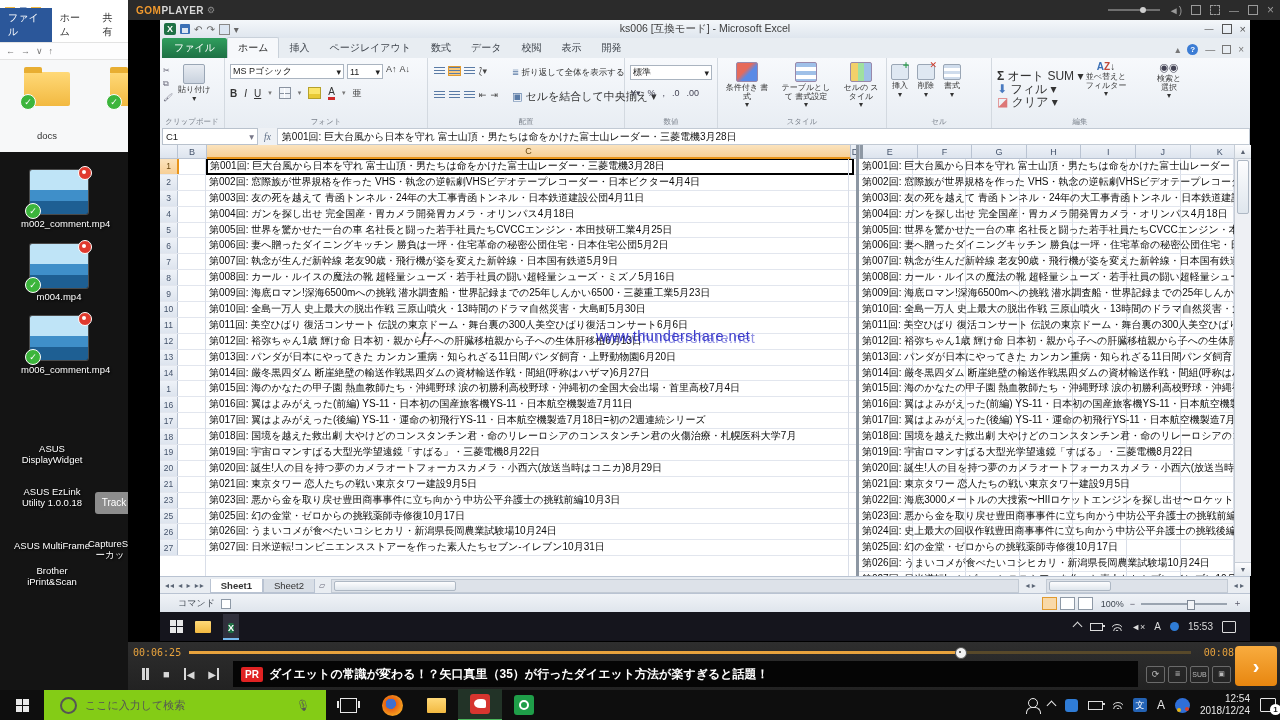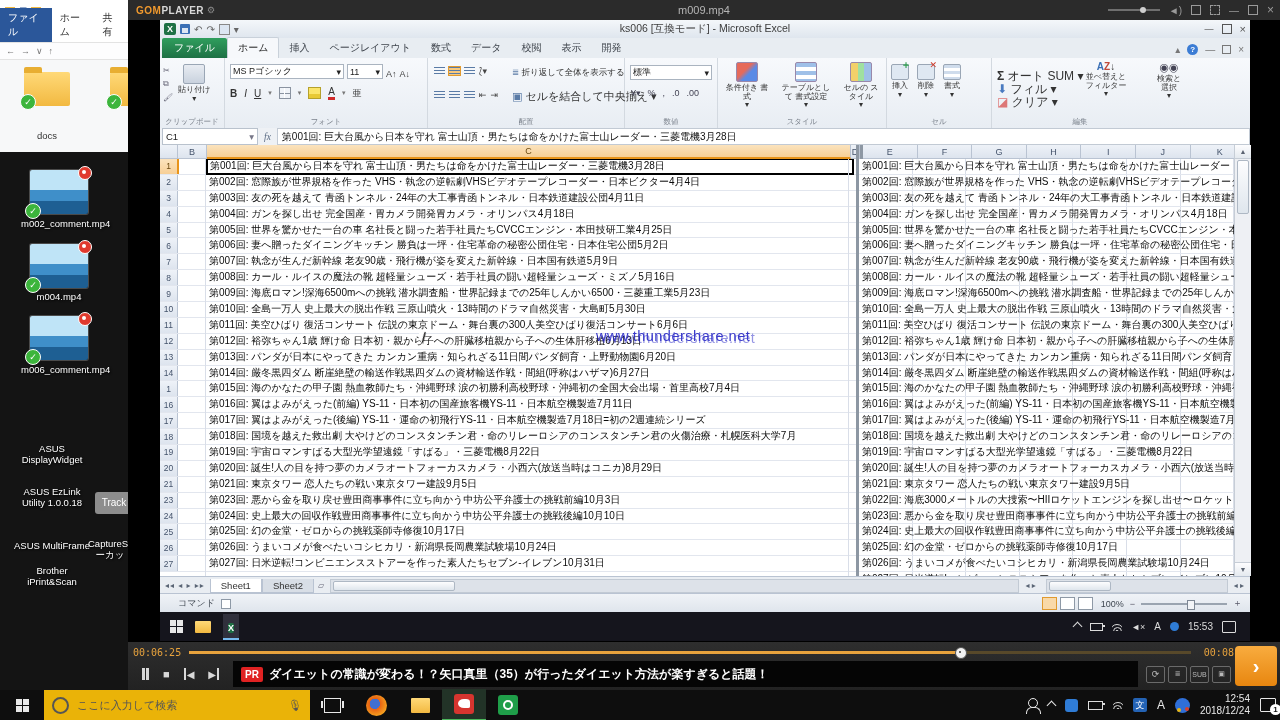--- a/index.html
+++ b/index.html
@@ -84,21 +84,21 @@
   background:repeating-linear-gradient(90deg,transparent 0 52.6px,#d9dee8 52.6px 53.6px)}
 .xrow2{height:14.9px;border-bottom:1px solid #e2e6ee;font-size:10px;line-height:14.9px;white-space:nowrap;overflow:hidden;padding-left:3px;color:#0a0a0a}
 #vscroll{left:1074px;top:125px;width:16px;height:431px;background:#eef0f4;border-left:1px solid #c6cdd6;font-size:7px;color:#5a6270}
 #vscroll .sbtn{height:13px;text-align:center;line-height:13px;background:linear-gradient(#fdfdfe,#e4e9ef);border-bottom:1px solid #c6cdd6}
 #vscroll .sthumb{margin:1px 2px;height:52px;background:linear-gradient(#fdfdfe,#dfe6ed);border:1px solid #aeb8c4;border-radius:2px}
 #vscroll .sdown{position:absolute;bottom:0;width:100%;height:13px;text-align:center;line-height:13px;background:linear-gradient(#fdfdfe,#e4e9ef);border-top:1px solid #c6cdd6}
 
 #stabs{left:0;top:556px;width:1090px;height:17px;background:#e9edf2;border-top:1px solid #b9c3d2;display:flex;align-items:center;font-size:9.5px}
 #stabs .nav{color:#5a6575;font-size:8px;letter-spacing:1px;margin:0 5px}
 .stab{padding:1px 10px;border:1px solid #b9c3d2;border-top:none;background:#d8dee6;color:#333}
-.stab.active{background:#fff;font-weight:normal}
+.stab.active{background:#fff;font-weight:bold}
 #stabs .hscroll{flex:1;height:12px;margin:0 6px;background:#dde2e9;border:1px solid #c2cad4;position:relative}
 #stabs .hthumb{position:absolute;left:2px;top:1px;width:120px;height:8px;background:linear-gradient(#fdfdfe,#dfe6ed);border:1px solid #aeb8c4;border-radius:2px}
 #status{left:0;top:573px;width:1090px;height:19px;background:linear-gradient(#f0f3f7,#dee4ec);border-top:1px solid #b9c3d2;
   display:flex;align-items:center;font-size:9px;color:#3e4650}
 .viewic{width:13px;height:11px;border:1px solid #8e99a6;background:#fff;margin-left:3px}
 .viewic.on{background:#f9d9a8;border-color:#e09a30}
 .zslider{width:86px;height:2px;background:#9aa4b0;position:relative;margin:0 6px}
 .zslider:after{content:"";position:absolute;left:46px;top:-3px;width:6px;height:8px;background:#f2f4f7;border:1px solid #7d8794}
 
 #wm{left:596px;top:328px;color:#2121c4;font-weight:normal;font-size:14.5px;opacity:.88;
@@ -138,21 +138,21 @@
 .gbtn{color:#d8d8d8;font-size:13px;margin-left:14px;display:flex;align-items:center;gap:1px}
 .gbtn .bar{width:3px;height:12px;background:#d8d8d8}
 #adbox{margin-left:14px;height:26px;background:#050505;flex:1;max-width:905px;display:flex;align-items:center;overflow:hidden}
 #prbadge{background:#e02222;color:#fff;font-size:10px;font-weight:bold;padding:2px 4px;margin:0 6px 0 8px;border-radius:2px}
 #adtext{color:#fff;font-size:12px;font-weight:bold;white-space:nowrap}
 .mini{width:17px;height:15px;border:1px solid #6a6a6a;border-radius:2px;color:#b8b8b8;font-size:7px;display:flex;align-items:center;justify-content:center;margin-left:3px}
 #sidebtn{position:absolute;right:3px;top:4px;width:42px;height:40px;border-radius:4px;
   background:linear-gradient(#f8ac3f,#e8860f);color:#fff;font-size:20px;font-weight:bold;text-align:center;line-height:40px}
 
 #taskbar{left:0;top:690px;width:1280px;height:30px;background:#0e0e0e;display:flex;align-items:center;color:#e8e8e8;z-index:50}
-#tsearch{width:250px;height:30px;background:#eab308;color:#555;font-size:11px;display:flex;align-items:center;gap:8px;padding:0 8px}
+#tsearch{width:250px;height:30px;background:#84cc16;color:#555;font-size:11px;display:flex;align-items:center;gap:8px;padding:0 16px}
 #tsearch .cring{width:13px;height:13px;border:2px solid #555;border-radius:50%}
 #tsearch .mic{margin-left:auto;color:#555;font-size:11px}
 .tico{width:44px;height:30px;display:flex;align-items:center;justify-content:center}
 .tico.active{background:#223327;border-bottom:2px solid #4cb85c}
 .ffx{width:21px;height:21px;border-radius:50%;background:radial-gradient(circle at 42% 42%,#3f6fd0 0 29%,#e86313 31%,#f5a11f 72%,#d9590b)}
 .gomico{width:20px;height:20px;border-radius:3px;background:#d6352f;position:relative}
 .gomico:after{content:"";position:absolute;left:4px;top:5px;width:12px;height:9px;background:#fff;border-radius:60% 40% 20% 60%}
 .camico{width:20px;height:20px;border-radius:3px;background:#1f9e49;position:relative}
 .camico:after{content:"";position:absolute;left:5px;top:5px;width:10px;height:10px;border:2px solid #fff;border-radius:50%;box-sizing:border-box}
 #tvico{width:15px;height:13px;border:1px solid #e8e8e8;position:relative}
@@ -235,21 +235,20 @@
   <div class="abs dlabel" style="left:14px;top:486px">ASUS EzLink Utility 1.0.0.18</div>
   <div id="trackbtn" class="abs">Track</div>
   <div class="abs dlabel" style="left:14px;top:540px">ASUS MultiFrame</div>
   <div class="abs dlabel" style="left:88px;top:538px;width:44px">CaptureSol ーカッ</div>
   <div class="abs dlabel" style="left:14px;top:565px">Brother iPrint&amp;Scan</div>
 
   <div id="gom" class="abs">
     <div id="gomtitle" class="abs">
       <span class="brand"><span class="g1">GOM</span><span class="g2">PLAYER</span></span>
       <span class="gear">⚙</span>
-      <span class="vtitle">m009.mp4</span>
       <span class="tctrl">
         <span class="volline"></span>
         <span>◄)</span>
         <span style="width:8px;height:8px;border:1px solid #9a9a9a;display:inline-block"></span>
         <span style="width:8px;height:8px;border:1px solid #9a9a9a;display:inline-block;border-style:dashed"></span>
         <span>—</span>
         <span style="width:8px;height:8px;border:1px solid #9a9a9a;display:inline-block"></span>
         <span style="font-size:12px">×</span>
       </span>
     </div>
@@ -300,21 +299,21 @@
             <span>▾</span>
         </div>
         <div class="abs" style="left:3px;top:8px;display:flex;flex-direction:column;gap:4px;color:#667;font-size:8px">
           <span>✂</span>
           <span>⧉</span>
           <span>🖌</span>
         </div>
         <div class="glabel">クリップボード</div>
       </div>
       <div class="rgroup" style="width:202px">
-        <div class="abs" style="left:5px;top:6px;display:flex;gap:3px;align-items:flex-end">
+        <div class="abs" style="left:5px;top:6px;display:flex;gap:3px;align-items:flex-start">
           <span class="smallsel" style="width:108px">
               <span>MS Pゴシック</span>
               <span style="margin-left:auto">▾</span>
             </span>
           <span class="smallsel" style="width:30px">
               <span>11</span>
               <span style="margin-left:auto">▾</span>
             </span>
           <span class="icbtn">A↑</span>
           <span class="icbtn">A↓</span>
@@ -566,25 +565,20 @@
           </div>
           <div class="xrow">
             <div class="rn">21</div>
             <div class="bcell"></div>
             <div class="ccell">第021回: 東京タワー 恋人たちの戦い東京タワー建設9月5日</div>
           </div>
           <div class="xrow">
             <div class="rn">23</div>
             <div class="bcell"></div>
             <div class="ccell">第023回: 悪から金を取り戻せ豊田商事事件に立ち向かう中坊公平弁護士の挑戦前編10月3日</div>
-          </div>
-          <div class="xrow">
-            <div class="rn">24</div>
-            <div class="bcell"></div>
-            <div class="ccell">第024回: 史上最大の回収作戦豊田商事事件に立ち向かう中坊公平弁護士の挑戦後編10月10日</div>
           </div>
           <div class="xrow">
             <div class="rn">25</div>
             <div class="bcell"></div>
             <div class="ccell">第025回: 幻の金堂・ゼロからの挑戦薬師寺修復10月17日</div>
           </div>
           <div class="xrow">
             <div class="rn">26</div>
             <div class="bcell"></div>
             <div class="ccell">第026回: うまいコメが食べたいコシヒカリ・新潟県長岡農業試験場10月24日</div>

